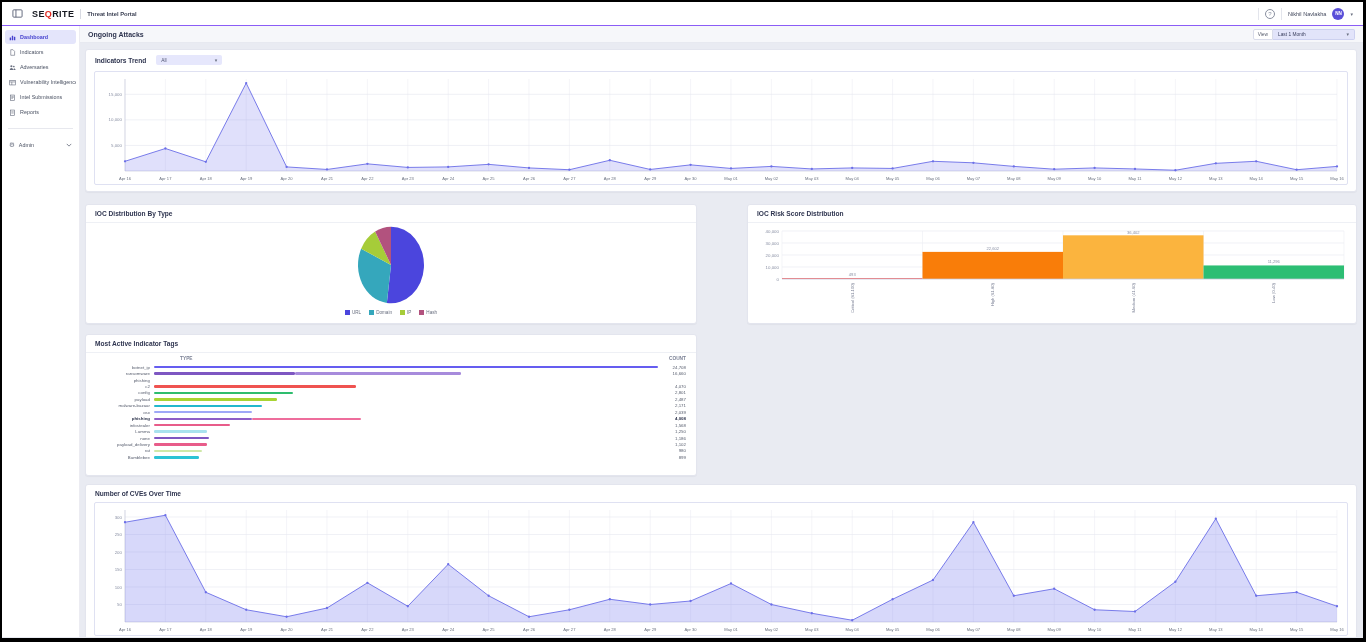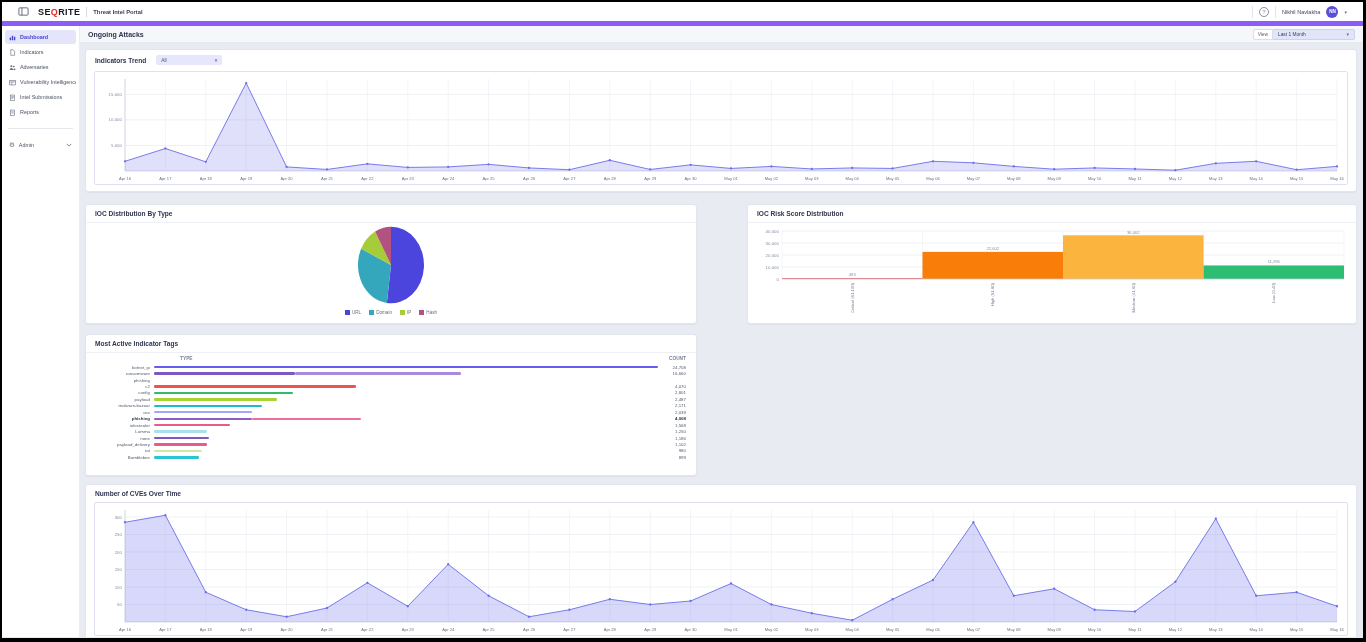--- a/index.html
+++ b/index.html
@@ -1,20 +1,20 @@
 <!DOCTYPE html>
 <html><head>
 <meta charset="utf-8">
 <style>
   *{box-sizing:border-box;margin:0;padding:0}
   html,body{width:1366px;height:642px;overflow:hidden}
   body{background:#000;font-family:"Liberation Sans",sans-serif}
   .frame{position:absolute;left:2px;top:2px;width:1361px;height:636px;background:#e9ebf2;overflow:hidden;color:#2a2f45}
   
-  .topbar{height:24px;background:#fff;border-bottom:5px solid #8b5cf6;display:flex;align-items:center;padding:0 16px}
+  .topbar{height:24px;background:#fff;border-bottom:1px solid #8b5cf6;display:flex;align-items:center;padding:0 10px}
   .toggle{width:12px;height:12px;color:#5a6075;margin-right:8px;display:flex;align-items:center}
   .brand{font-size:9px;font-weight:bold;letter-spacing:.4px;color:#15181f}
   .brand .q{color:#e02a20}
   .brand-divider{width:1px;height:10px;background:#d8dae2;margin:0 6px}
   .portal{font-size:5.8px;font-weight:bold;color:#3a3f52}
   .top-right{margin-left:auto;display:flex;align-items:center;gap:6px}
   .top-sep{width:1px;height:12px;background:#e3e5ec}
   .help{width:10px;height:10px;border:1px solid #8a90a0;border-radius:50%;font-size:6px;color:#8a90a0;display:flex;align-items:center;justify-content:center}
   .uname{font-size:5.6px;color:#444a5e}
   .avatar{width:12px;height:12px;border-radius:50%;background:#5a4fd8;color:#fff;font-size:4.6px;font-weight:bold;display:flex;align-items:center;justify-content:center}

